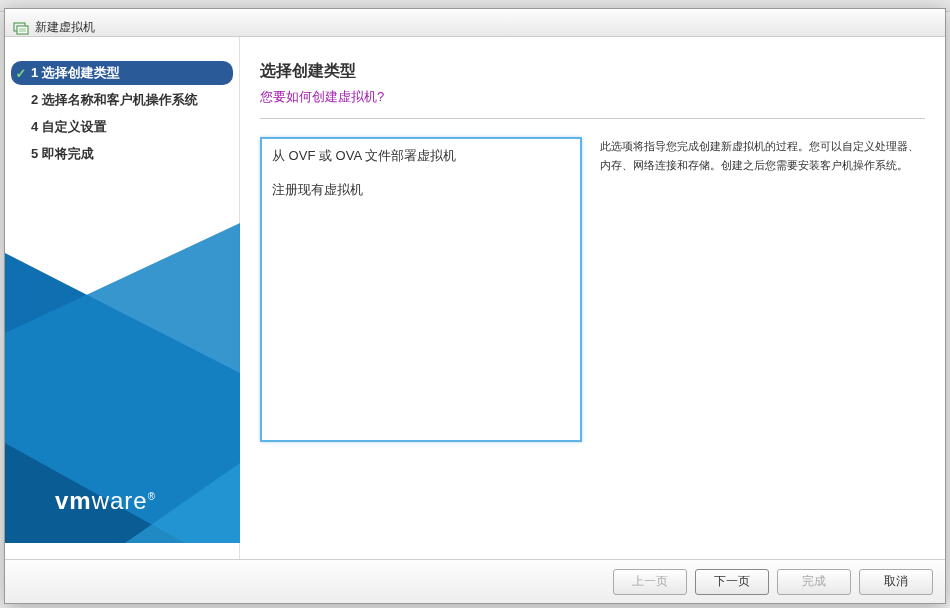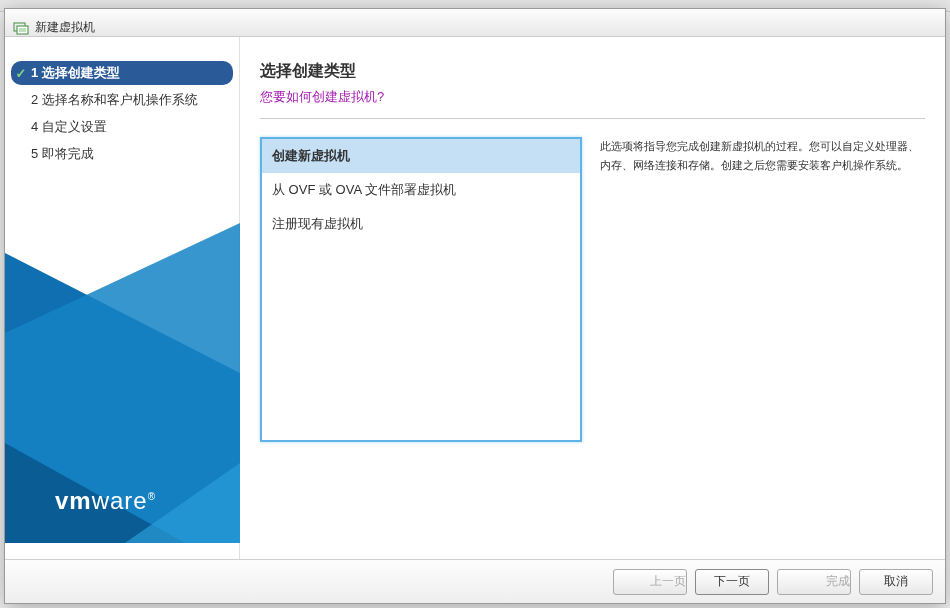--- a/index.html
+++ b/index.html
@@ -88,20 +88,21 @@
     .step .check {
       width: 20px;
       display: inline-flex;
       justify-content: center;
       color: #3a9d3a;
       font-size: 13px;
       font-weight: bold;
     }
     .step .label {
       flex: 1;
+      font-weight: bold;
     }
     .step.active {
       background: #2b5a99;
       color: #fff;
     }
     .step.active .label {
       font-weight: bold;
     }
     .step.active .check {
       color: #7ed37e;
@@ -202,21 +203,20 @@
       border: 1px solid #aaa;
       background: linear-gradient(to bottom, #fff, #e8e8e8);
       border-radius: 3px;
       font-size: 12px;
       color: #333;
       cursor: pointer;
     }
     .btn:disabled {
       color: #aaa;
       cursor: default;
-      text-align: right;
     }
     .btn.primary {
       border-color: #888;
     }
   </style>
 </head>
 <body>
 
 <div class="backdrop"></div>
 
@@ -268,21 +268,20 @@
 
     <div class="main">
       <div class="main-header">
         <h2>选择创建类型</h2>
         <div class="sub">您要如何创建虚拟机?</div>
       </div>
       <hr class="hr">
 
       <div class="content-row">
         <div class="option-list">
-          <div class="option selected">创建新虚拟机</div>
           <div class="option">从 OVF 或 OVA 文件部署虚拟机</div>
           <div class="option">注册现有虚拟机</div>
         </div>
         <div class="description">此选项将指导您完成创建新虚拟机的过程。您可以自定义处理器、内存、网络连接和存储。创建之后您需要安装客户机操作系统。</div>
       </div>
     </div>
   </div>
 
   <div class="footer">
     <button class="btn" disabled="">上一页</button>

